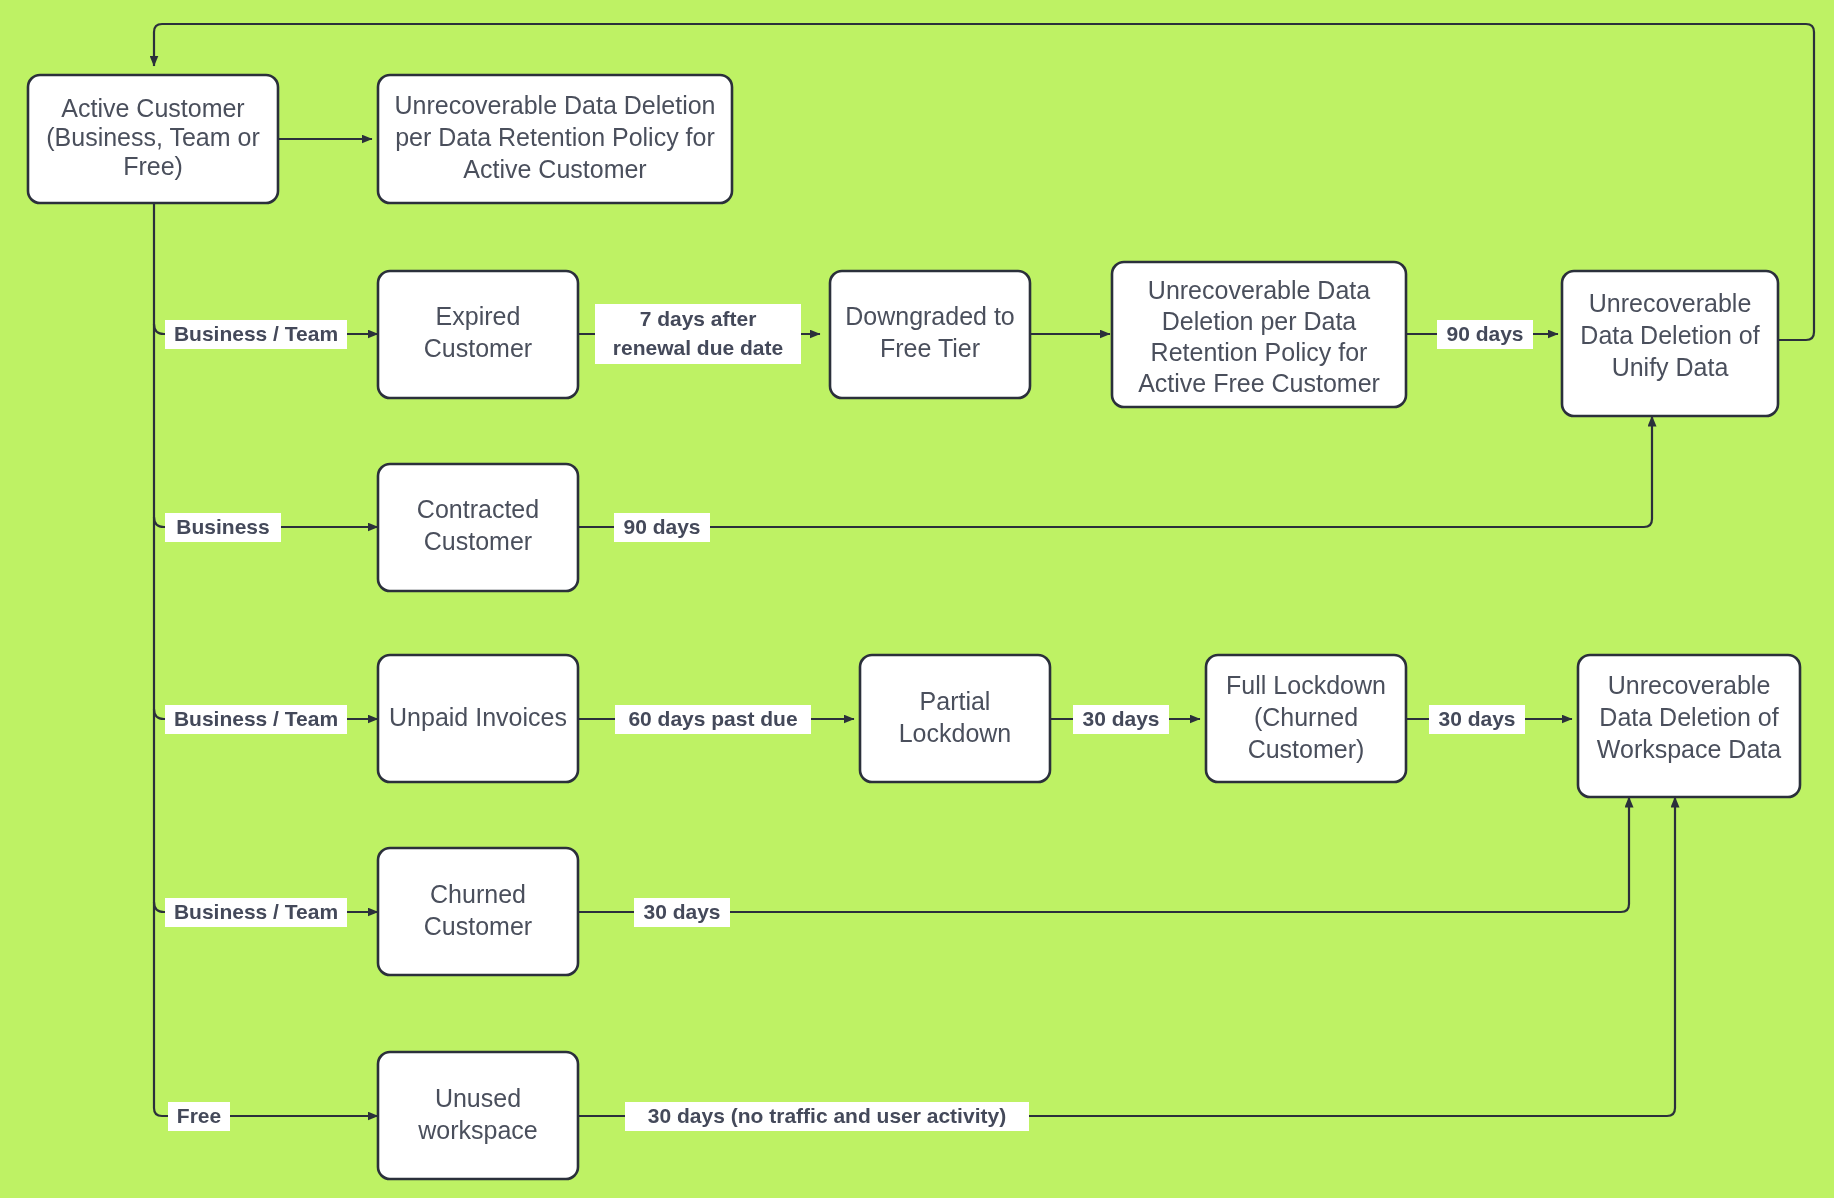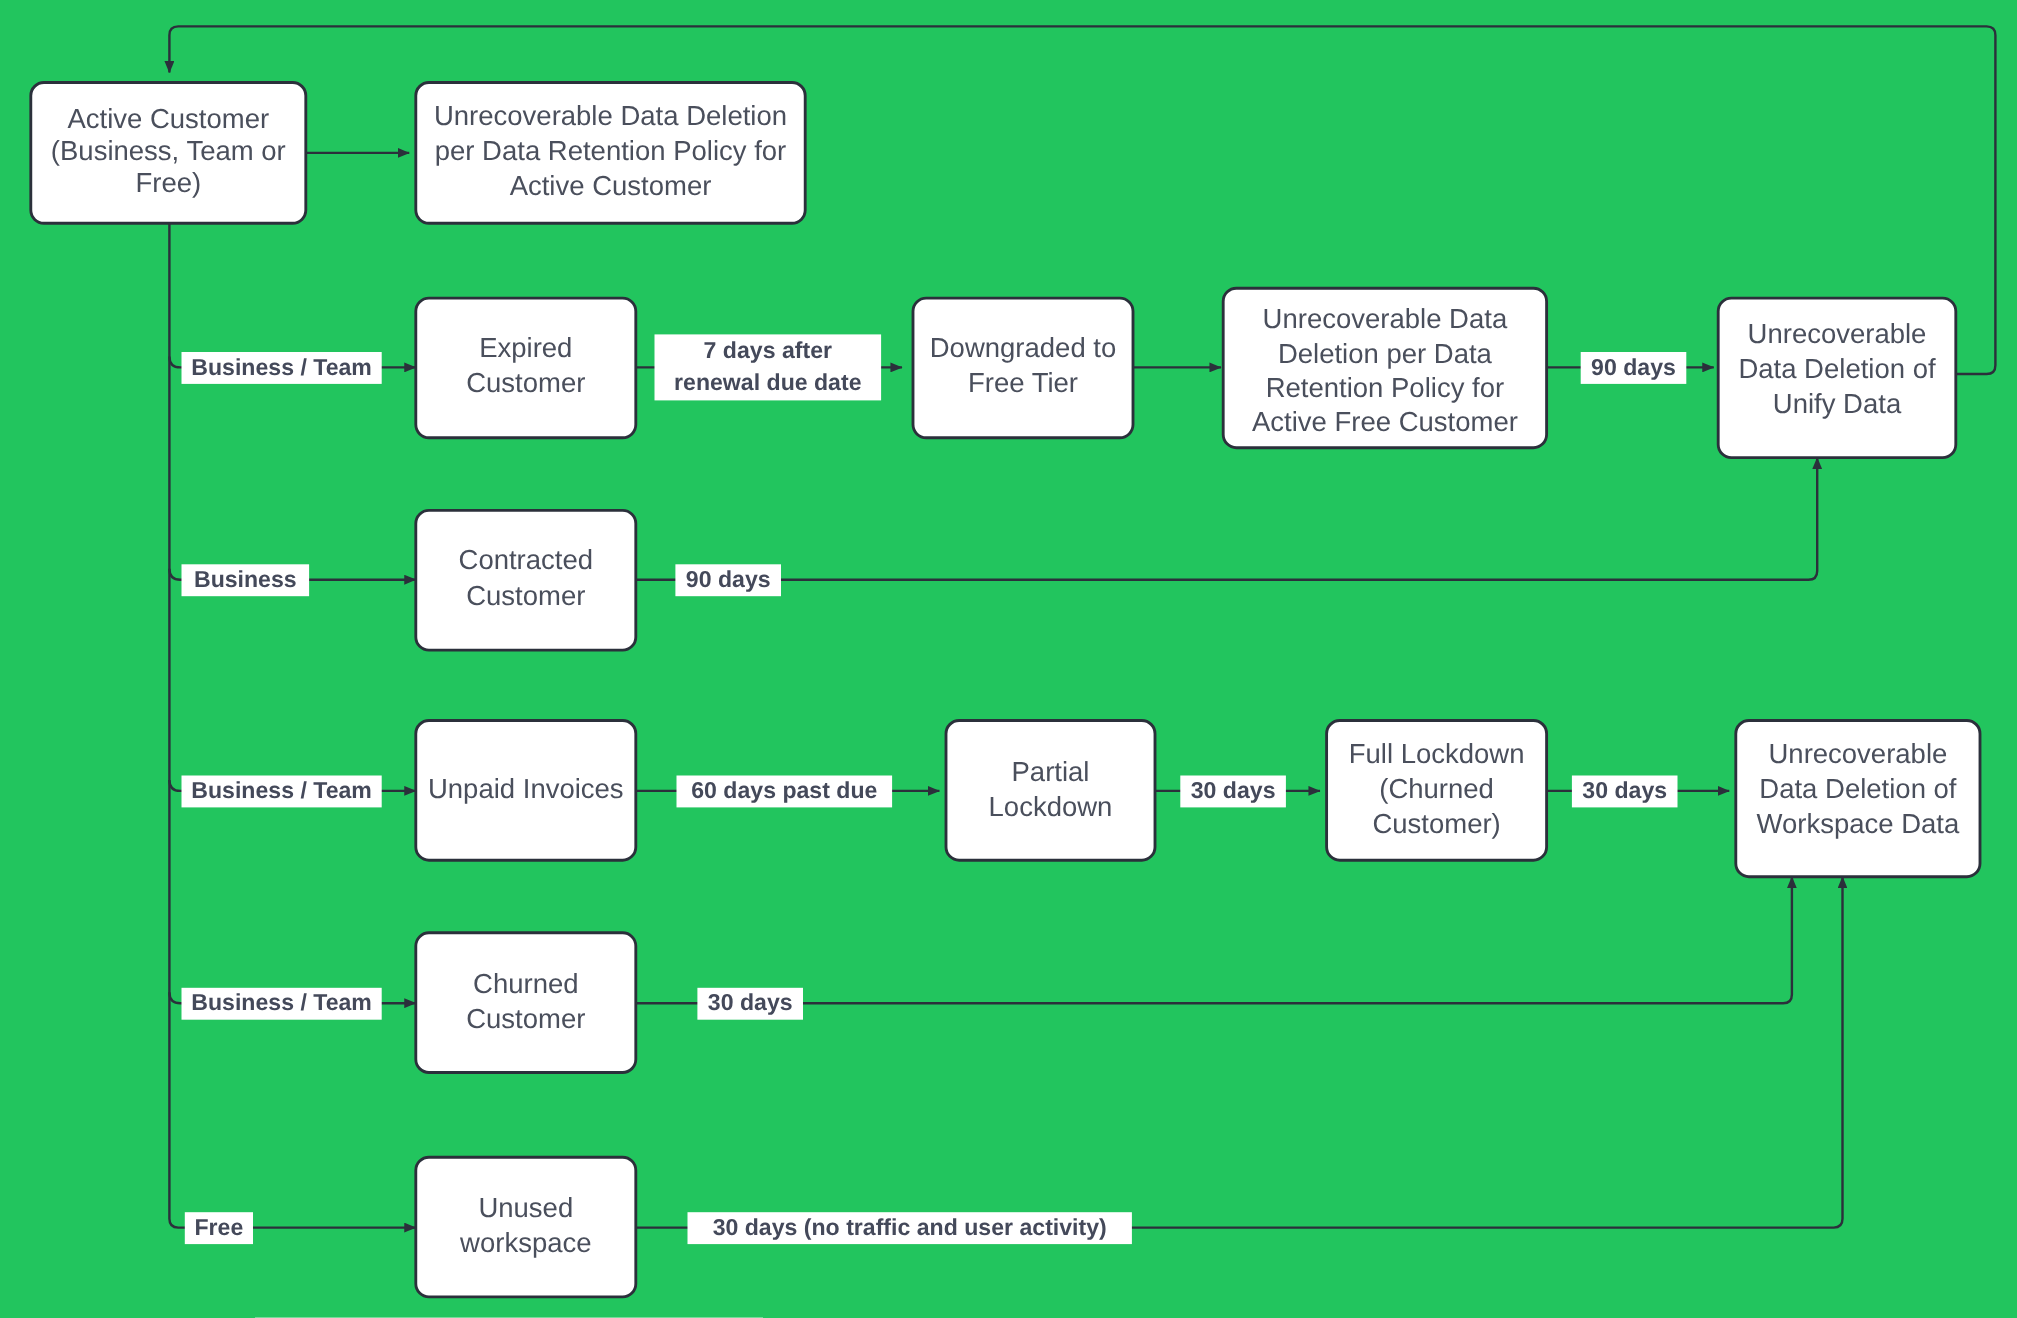--- a/index.html
+++ b/index.html
@@ -7,21 +7,21 @@
     padding: 0;
     background: #ffffff;
   }
   body {
     font-family: "Liberation Sans", sans-serif;
   }
   #diagram-root {
     position: relative;
     width: 1834px;
     height: 1198px;
-    background: #22c55e;
+    background: #bef264;
     overflow: hidden;
   }
   svg#flow-svg {
     position: absolute;
     top: 0;
     left: 0;
     width: 1834px;
     height: 1198px;
     display: block;
   }

